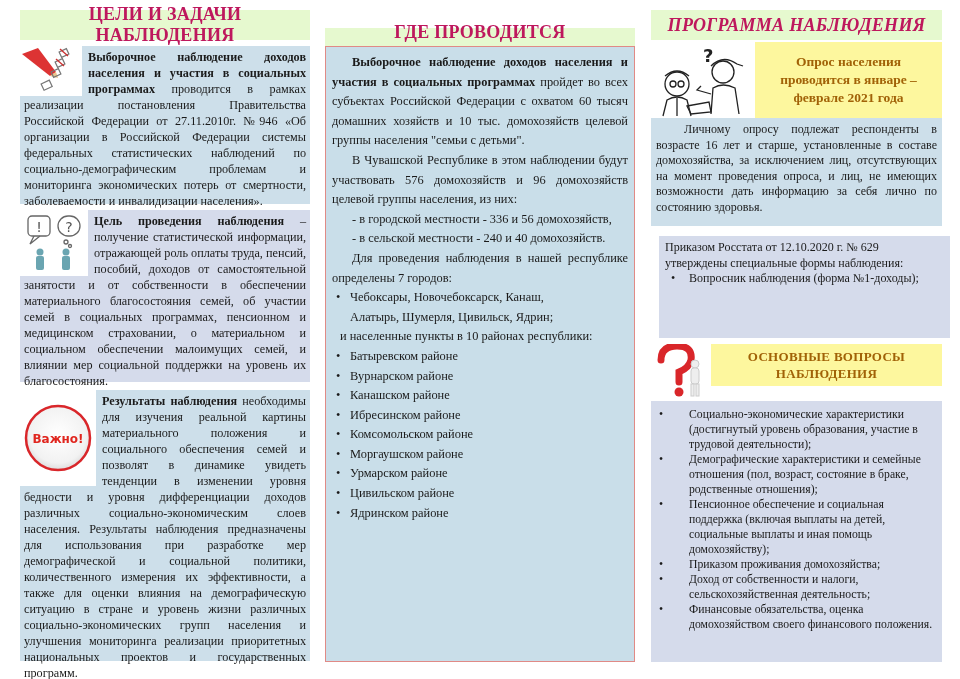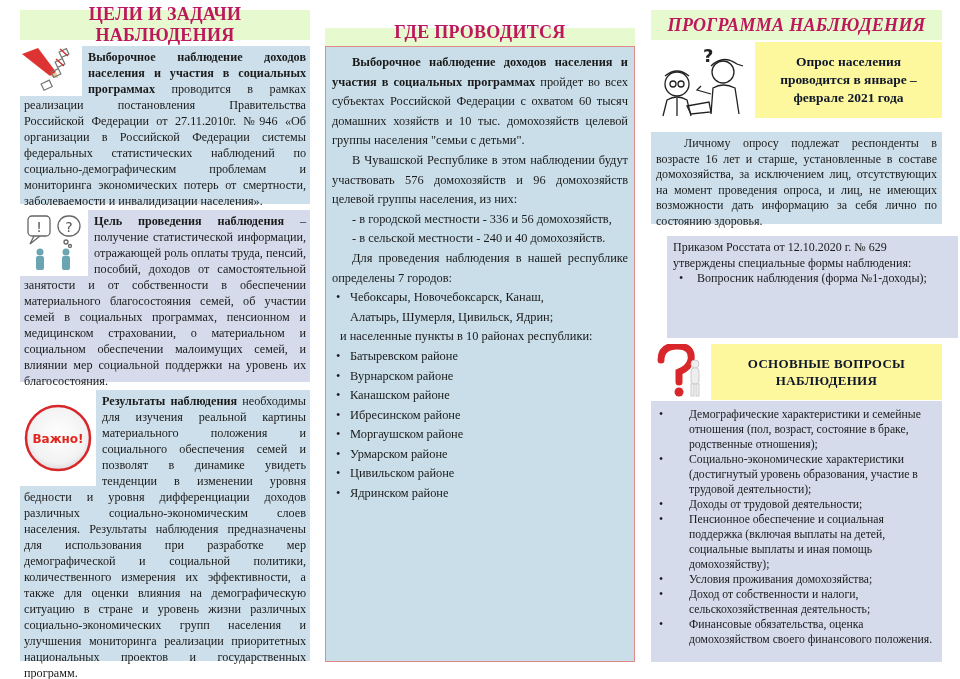--- a/index.html
+++ b/index.html
@@ -32,21 +32,21 @@
   .box.lav { background: #d5dbeb; }
   .box.pinkborder { border: 1.5px solid #e08a86; background: #c9dee9; }
 
   .float-img { float: left; margin-right: 6px; background: #ffffff; }
   b { font-weight: bold; font-family: Liberation Serif, serif; }
 
   .bullets { list-style: none; }
   .bullets li { position: relative; padding-left: 18px; }
   .bullets li::before { content: "•"; position: absolute; left: 4px; top: 0; }
 
-  .yellow { position: absolute; background: #fdf79e; color: #0f172a; font-weight: bold; text-align: center; display: flex; align-items: center; justify-content: center; }
+  .yellow { position: absolute; background: #fdf79e; color: #a16207; font-weight: bold; text-align: center; display: flex; align-items: center; justify-content: center; }
   .whiteimg { position: absolute; background: #ffffff; }
   .indent { text-indent: 20px; }
 </style>
 </head>
 <body>
 
 <div class="col col1">
   <div class="header" style="left:0; top:10px; width:290px; height:30px;">ЦЕЛИ И ЗАДАЧИ НАБЛЮДЕНИЯ</div>
 
   <div class="box" style="left:0; top:46px; width:290px; height:158px; padding:3px 4px 3px 0;">
@@ -128,20 +128,21 @@
     <ul class="bullets" style="text-align:left;">
       <li>Чебоксары, Новочебоксарск, Канаш,</li>
     </ul>
     <p style="padding-left:18px; text-align:left;">Алатырь, Шумерля, Цивильск, Ядрин;</p>
     <p style="padding-left:8px; text-align:left;">и населенные пункты в 10 районах республики:</p>
     <ul class="bullets" style="text-align:left;">
       <li>Батыревском районе</li>
       <li>Вурнарском районе</li>
       <li>Канашском районе</li>
       <li>Ибресинском районе</li>
+      <li>Комсомольском районе</li>
       <li>Моргаушском районе</li>
       <li>Урмарском районе</li>
       <li>Цивильском районе</li>
       <li>Ядринском районе</li>
     </ul>
   </div>
 </div>
 
 <div class="col col3">
   <div class="header" style="left:0; top:10px; width:291px; height:30px;font-style:italic;">ПРОГРАММА НАБЛЮДЕНИЯ</div>
@@ -159,48 +160,47 @@
         <path d="M60 24 Q72 12 86 22 L92 24"></path>
         <path d="M60 72 L62 46 Q72 40 84 46 L88 72"></path>
         <path d="M60 52 L46 48 L50 44"></path>
         <path d="M36 64 L58 60 L60 70 L40 72 Z"></path>
       </g>
       <text x="52" y="20" font-size="18" font-weight="bold" fill="#222" font-family="DejaVu Sans, sans-serif">?</text>
     </svg>
   </div>
   <div class="yellow" style="left:104px; top:42px; width:187px; height:76px; font-size:13.5px; line-height:18px; padding:0 10px;">Опрос  населения проводится  в январе – феврале 2021 года</div>
 
-  <div class="box" style="left:0; top:132px; width:291px; height:92px; padding:4px 5px; line-height:15.5px; font-size:12px;">
+  <div class="box" style="left:0; top:118px; width:291px; height:108px; padding:4px 5px; line-height:15.5px; font-size:12px;">
     <p class="indent" style="text-indent:28px;">Личному опросу подлежат респонденты   в возрасте 16 лет и старше, установленные в составе домохозяйства, за исключением лиц, отсутствующих на момент проведения опроса, и лиц, не имеющих возможности дать информацию за себя лично по состоянию здоровья.</p>
   </div>
 
-  <div class="box lav" style="left:16px; top:236px; width:291px; height:102px; padding:4px 6px; line-height:15.5px; font-size:12px; text-align:left;">
+  <div class="box lav" style="left:8px; top:236px; width:291px; height:102px; padding:4px 6px; line-height:15.5px; font-size:12px; text-align:left;">
     <p>Приказом Росстата от 12.10.2020 г. № 629</p>
     <p>утверждены специальные формы наблюдения:</p>
     <ul class="bullets" style="padding-left:2px;">
       <li style="padding-left:22px;">Вопросник наблюдения (форма №1-доходы);</li>
     </ul>
   </div>
 
   <div class="whiteimg" style="left:0; top:344px; width:60px; height:56px;">
     <svg width="60" height="56" viewBox="0 0 60 56">
       <path d="M10 16 Q10 2 26 2 Q42 2 40 16 Q38 24 28 28 L28 38" fill="none" stroke="#d9262a" stroke-width="7" stroke-linecap="round"></path>
       <circle cx="28" cy="48" r="4.5" fill="#d9262a"></circle>
       <circle cx="44" cy="20" r="4" fill="#eee" stroke="#ccc"></circle>
       <rect x="40" y="24" width="8" height="16" rx="3" fill="#eee" stroke="#ccc"></rect>
       <rect x="40" y="40" width="3" height="12" fill="#eee" stroke="#ccc"></rect>
       <rect x="45" y="40" width="3" height="12" fill="#eee" stroke="#ccc"></rect>
     </svg>
   </div>
-  <div class="yellow" style="left:60px; top:344px; width:231px; height:56px; font-size:13px; line-height:17px; padding:11px 24px; letter-spacing:0.3px;">ОСНОВНЫЕ ВОПРОСЫ НАБЛЮДЕНИЯ</div>
+  <div class="yellow" style="left:60px; top:344px; width:231px; height:42px; font-size:13px; line-height:17px; padding:11px 24px; letter-spacing:0.3px;">ОСНОВНЫЕ ВОПРОСЫ НАБЛЮДЕНИЯ</div>
 
   <div class="box lav" style="left:0; top:401px; width:291px; height:261px; padding:6px 6px 6px 4px; line-height:15px; font-size:11.7px; text-align:left;">
     <ul class="bullets">
+      <li style="padding-left:34px;">Социально-экономические характеристики (достигнутый уровень образования, участие в трудовой деятельности);</li>
       <li style="padding-left:34px;">Демографические характеристики и семейные отношения (пол, возраст, состояние в браке, родственные отношения);</li>
-      <li style="padding-left:34px;">Социально-экономические характеристики (достигнутый уровень образования, участие в трудовой деятельности);</li>
-      <li style="padding-left:34px;">Доходы от трудовой деятельности;</li>
       <li style="padding-left:34px;">Пенсионное обеспечение и социальная поддержка (включая выплаты на детей, социальные выплаты и иная помощь домохозяйству);</li>
-      <li style="padding-left:34px;">Условия проживания  домохозяйства;</li>
+      <li style="padding-left:34px;">Приказом проживания  домохозяйства;</li>
       <li style="padding-left:34px;">Доход от собственности и налоги, сельскохозяйственная деятельность;</li>
       <li style="padding-left:34px;">Финансовые обязательства, оценка домохозяйством своего финансового положения.</li>
     </ul>
   </div>
 </div>
 
 </body></html>

